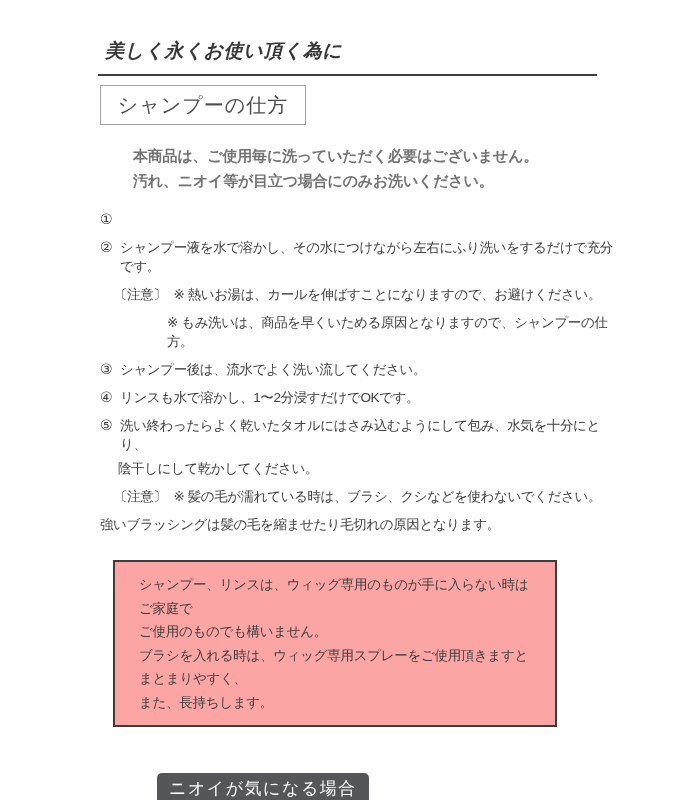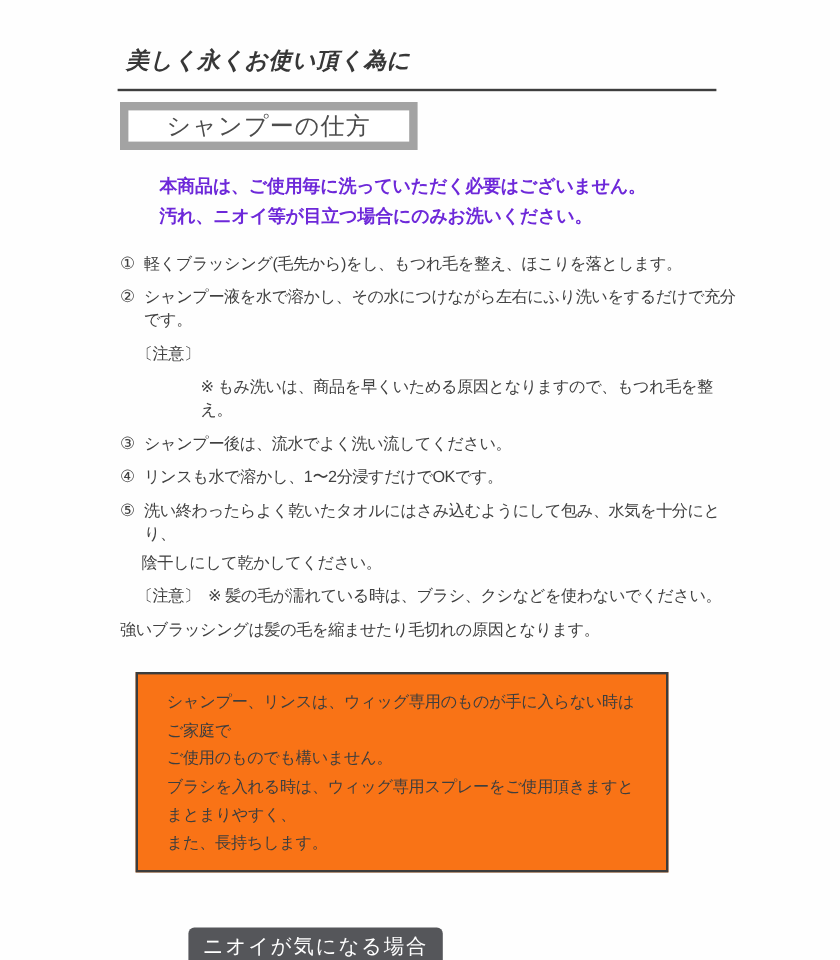--- a/index.html
+++ b/index.html
@@ -9,39 +9,39 @@
     color:var(--text,#414141);
     font-family:"Liberation Sans","DejaVu Sans",sans-serif;
     overflow:hidden;
   }
   .sheet { position:relative; width:700px; height:800px; padding:38px 85px 20px 100px; background:#fefefe; }
 
   .title { margin-left:5px; font-size:19px; font-weight:bold; color:#373737; letter-spacing:.5px;font-style:italic; }
   .title-rule { margin:10px 0 0 -2px; width:499px; height:2px; background:var(--rule,#3e3e3e); }
 
   .boxed-heading {
-    margin-top:9px; width:248px; height:40px;
-    border:7px solid #a3a3a3; background:#fff;
+    margin-top:9px; width:206px; height:40px;
+    border:1px solid #a3a3a3; background:#fff;
     display:flex; align-items:center; justify-content:center;
     font-size:20px; color:#4c4c4c; letter-spacing:1px;
   }
 
-  .intro { margin:18px 0 0 33px; font-size:15px; font-weight:bold; line-height:25px; color:#6d28d9; letter-spacing:-.2px; }
+  .intro { margin:18px 0 0 33px; font-size:15px; font-weight:bold; line-height:25px; color:#737373; letter-spacing:-.2px; }
 
   .steps { margin-top:17px; font-size:13.5px; letter-spacing:-.4px; color:#404040; }
   .row { display:flex; line-height:19px; margin-bottom:9px; }
   .marker { flex:none; width:20px; font-size:14px; }
   .note-label { flex:none; margin-left:14px; margin-right:7px; }
   .indent-deep { margin-left:67px; }
   .indent-deep2 { }
   .cont { margin-left:18px; margin-top:-4px; }
 
   .tip-box {
     margin:26px 0 0 13px; width:444px;
-    border:2px solid #3c3c3c; background:#f97316;
+    border:2px solid #3c3c3c; background:#fca5a5;
     padding:11px 14px 11px 24px;
     font-size:13.5px; line-height:23.5px; letter-spacing:-.3px; color:#3e3e3e;
   }
 
   .odor-divider { position:relative; margin-top:46px; height:31px; }
   .odor-badge {
     position:absolute; left:57px; top:0; z-index:1;
     background:var(--badge-bg,#55565a); color:var(--badge-text,#fff);
     font-size:17px; letter-spacing:1.5px;
     padding:4px 12px 5px; border-radius:5px;
@@ -59,34 +59,34 @@
 
   <p class="intro">
     <span>本商品は、ご使用毎に洗っていただく必要はございません。</span><br>
     <span>汚れ、ニオイ等が目立つ場合にのみお洗いください。</span>
   </p>
 
   <div class="steps">
 
     <div class="row">
       <span class="marker">①</span>
-      <span>軽くブラッシング(毛先から)をし、もつれ毛を整え、ほこりを落とします。</span>
     </div>
 
     <div class="row">
       <span class="marker">②</span>
       <span>シャンプー液を水で溶かし、その水につけながら左右にふり洗いをするだけで充分です。</span>
     </div>
 
     <div class="row">
       <span class="note-label">〔注意〕</span>
+      <span>※ 熱いお湯は、カールを伸ばすことになりますので、お避けください。</span>
     </div>
 
     <div class="row">
-      <span class="indent-deep">※ もみ洗いは、商品を早くいためる原因となりますので、もつれ毛を整え。</span>
+      <span class="indent-deep">※ もみ洗いは、商品を早くいためる原因となりますので、シャンプーの仕方。</span>
     </div>
 
     <div class="row">
       <span class="marker">③</span>
       <span>シャンプー後は、流水でよく洗い流してください。</span>
     </div>
 
     <div class="row">
       <span class="marker">④</span>
       <span>リンスも水で溶かし、1〜2分浸すだけでOKです。</span>

